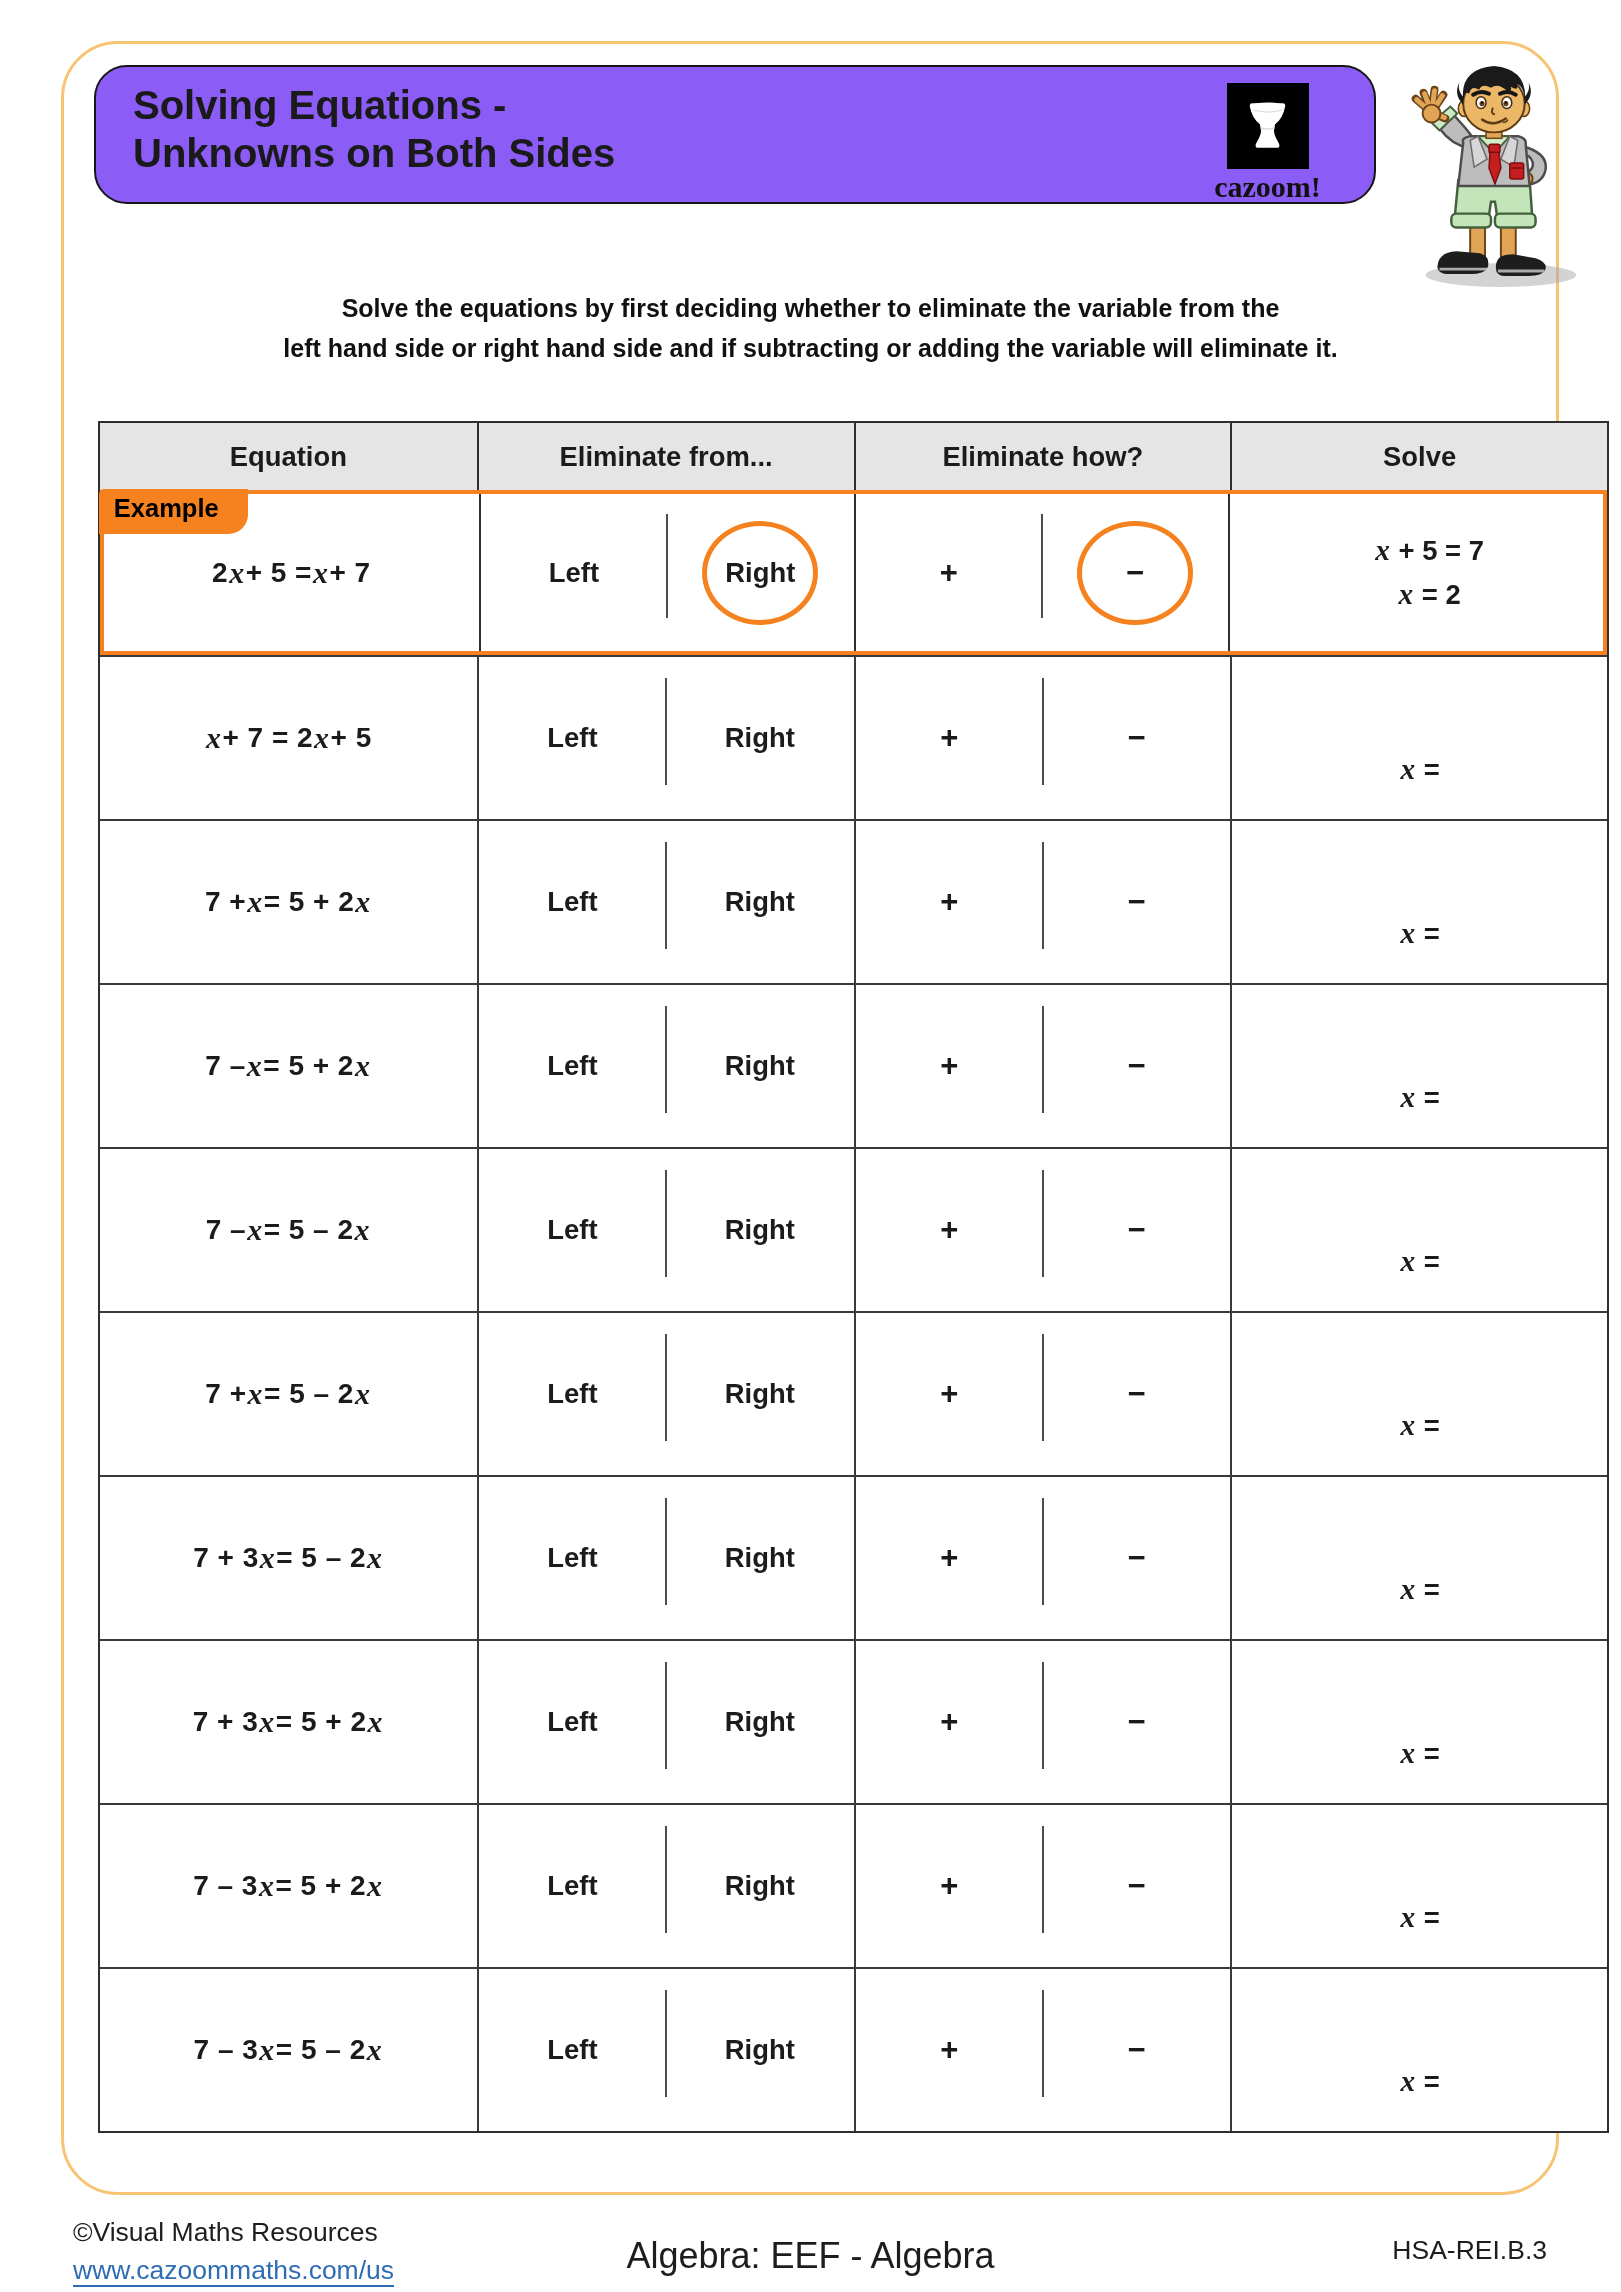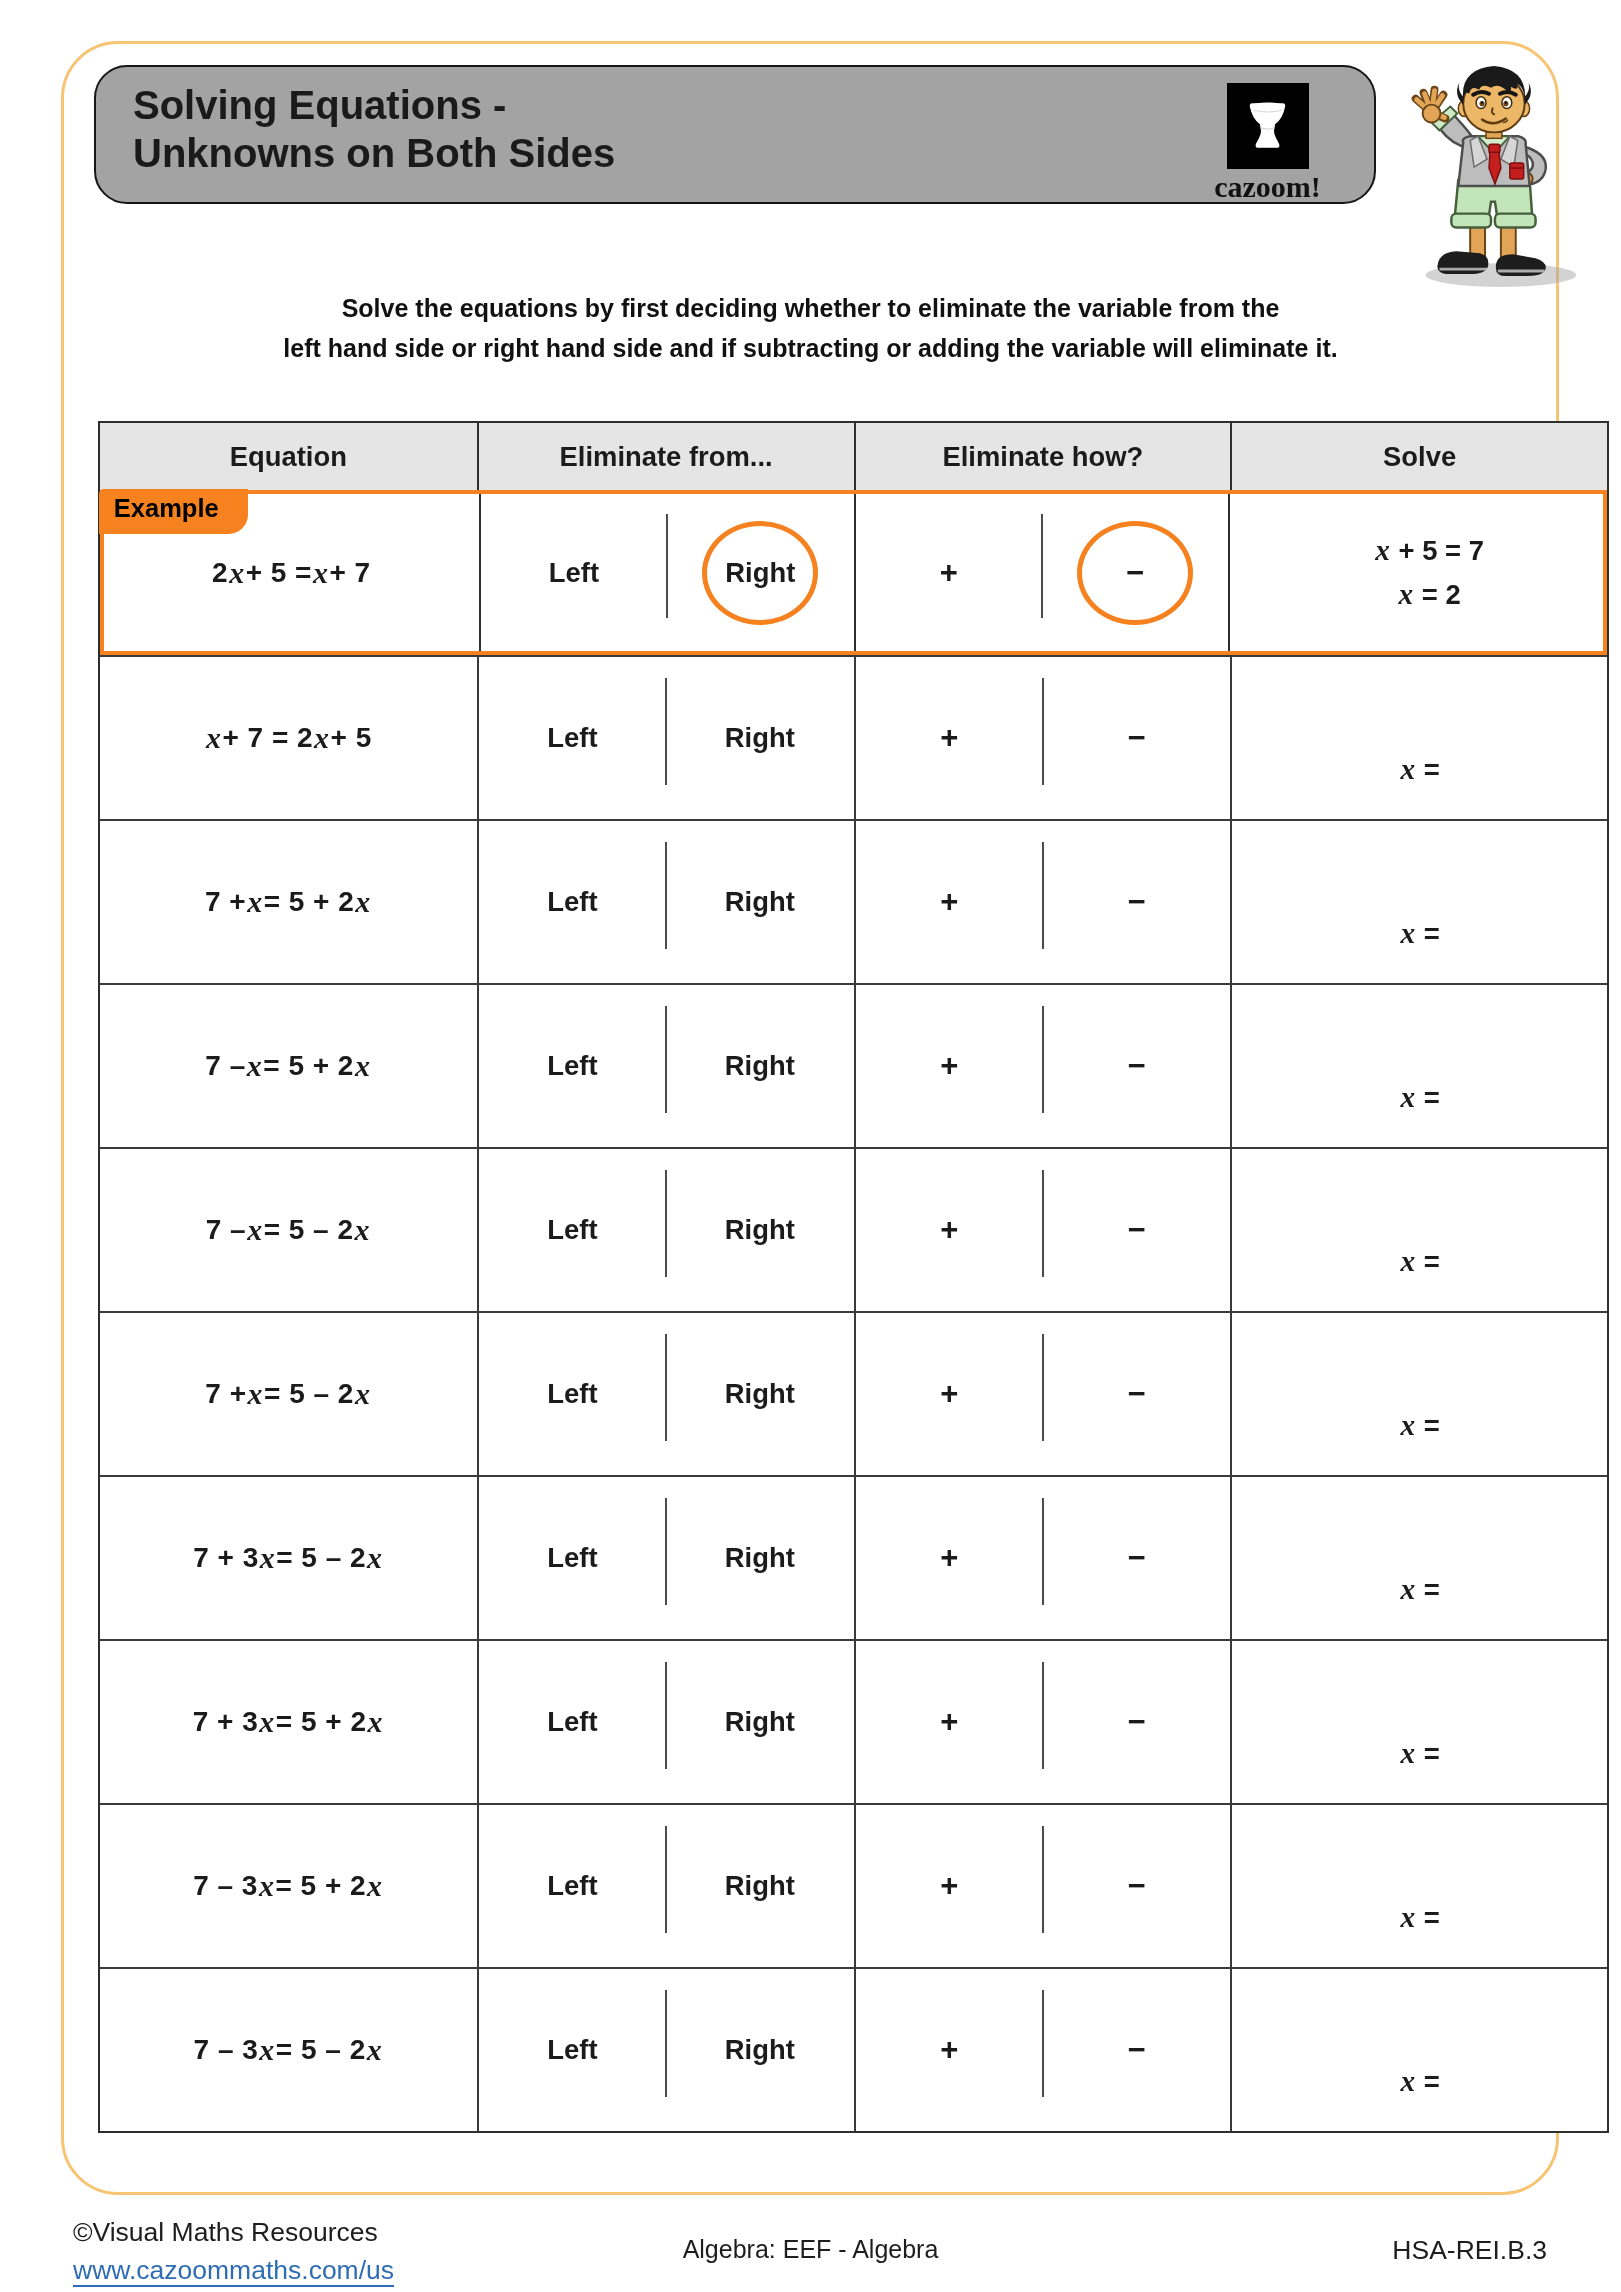--- a/index.html
+++ b/index.html
@@ -8,21 +8,21 @@
     background:#ffffff; font-family:"Liberation Sans", sans-serif;
     color:#1b1b1b; overflow:hidden;
   }
   .page-border {
     position:absolute; left:61px; top:41px; width:1492px; height:2148px;
     border:3.9px solid #F7C474; border-radius:57px;
   }
   
   .title-box {
     position:absolute; left:94px; top:65px; width:1282px; height:139px;
-    background:#a3a3a3; border:2.9px solid #161616; border-radius:33px;
+    background:#8b5cf6; border:2.9px solid #161616; border-radius:33px;
     box-sizing:border-box;
   }
   .title-text {
     position:absolute; left:37px; top:13.7px;
     font-size:40px; font-weight:bold; line-height:1.22; color:#1a1a1a;
   }
   .logo {
     position:absolute; right:33px; top:15.7px; width:147px; text-align:center;
   }
   .logo-square {
@@ -99,21 +99,21 @@
   }
 
   
   .footer-left {
     position:absolute; left:73px; top:2213px; font-size:26.5px; color:#1d1d1d; line-height:1.45;
   }
   .footer-link {
     color:#2E6DB4; text-decoration:none; border-bottom:2.9px solid #2E6DB4; cursor:pointer;
   }
   .footer-center {
-    position:absolute; left:0; top:2235px; width:100%; text-align:center; font-size:25px; color:#1d1d1d;
+    position:absolute; left:0; top:2235px; width:100%; text-align:center; font-size:36px; color:#1d1d1d;
   }
   .footer-right {
     position:absolute; right:74px; top:2235px; font-size:26.5px; color:#1d1d1d;
   }
 </style>
 </head>
 <body>
 
 <div class="page-border"></div>
 

